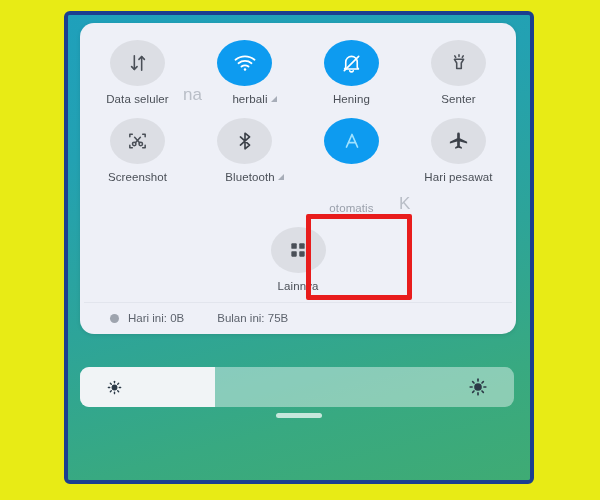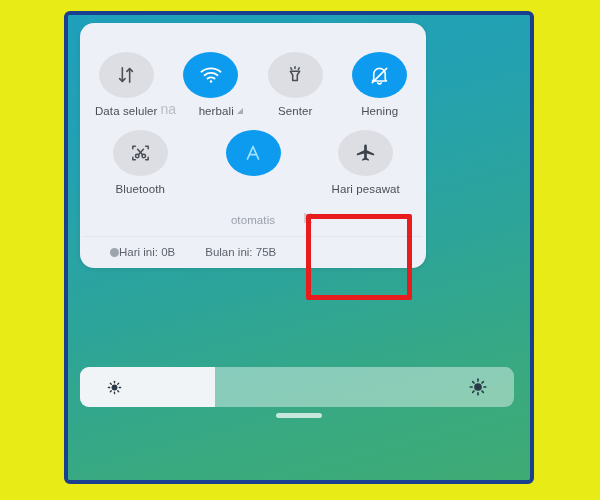--- a/index.html
+++ b/index.html
@@ -34,25 +34,25 @@
     position: absolute;
     inset: 0;
     background: linear-gradient(165deg, #1fa0bb 0%, #23a1b2 25%, #2da499 55%, #38a981 80%, #3fab74 100%);
   }
 
   
   #qs-panel {
     position: absolute;
     left: 12px;
     top: 8px;
-    width: 346px;
+    width: 436px;
     background: #eef0f7;
     border-radius: 14px;
     box-sizing: border-box;
-    padding: 22px 4px 0 4px;
+    padding: 10px 4px 0 4px;
     box-shadow: 0 1px 4px rgba(0,0,0,0.10);
   }
 
   .qs-row {
     display: flex;
     width: 100%;
   }
   .qs-tile {
     flex: 1 1 25%;
     display: flex;
@@ -102,21 +102,21 @@
     width: 0; height: 0;
     border-left: 6px solid transparent;
     border-bottom: 6px solid #a7adb8;
     margin-bottom: 1px;
   }
 
   
   .ghost-label {
     position: absolute;
     bottom: 6px;
-    font-size: 14px;
+    font-size: 17px;
     color: #b9bec7;
     white-space: nowrap;
   }
   #ghost-na  { left: -8px; }
   #ghost-k   { left: -6px; }
 
   
   #gps-highlight {
     position: absolute;
     left: 238px;
@@ -129,33 +129,34 @@
     pointer-events: none;
   }
 
   
   #qs-footer {
     border-top: 1px solid #e2e5ed;
     margin-top: 4px;
     padding: 9px 0 10px 26px;
     display: flex;
     align-items: center;
+    gap: 9px;
   }
   #usage-dot {
     width: 9px; height: 9px;
     border-radius: 50%;
     background: #9ea4ae;
     flex: none;
   }
   .usage-text {
     font-size: 11.5px;
     color: #5d636d;
     white-space: nowrap;
   }
-  #usage-month { margin-left: 30px; }
+  #usage-month { margin-left: 24px; }
 
   
   #brightness-slider {
     position: absolute;
     left: 12px;
     top: 352px;
     width: 434px;
     height: 40px;
     border-radius: 9px;
     overflow: hidden;
@@ -223,61 +224,72 @@
           </svg>
         </div>
         <span class="ghost-label" id="ghost-na">na</span>
         <div class="label-wrap">
           <div class="tile-label">herbali</div>
           <span class="sigbar"></span>
         </div>
       </div>
 
       <div class="qs-tile">
+        <div class="tile-circle on">
+          <svg width="23" height="23" viewBox="0 0 24 24" fill="none" stroke="#ffffff" stroke-width="1.7" stroke-linecap="round" stroke-linejoin="round">
+            <path d="M6 16V10.5a6 6 0 0 1 12 0V16l1.2 1.8H4.8L6 16z"></path>
+            <path d="M10.2 19.6a2 2 0 0 0 3.6 0"></path>
+            <path d="M4.5 19.5 19.5 4.5"></path>
+          </svg>
+        </div>
+        <div class="tile-label">Hening</div>
+      </div>
+
+      <div class="qs-tile">
         <div class="tile-circle">
           <svg width="22" height="22" viewBox="0 0 24 24" fill="none" stroke="#4a4f57" stroke-width="1.7" stroke-linecap="round" stroke-linejoin="round">
             <path d="M7 8h10l-2.5 4v6h-5v-6L7 8z"></path>
             <path d="M12 5V3"></path>
               <path d="M8.4 5.8 7.4 4.2"></path>
               <path d="M15.6 5.8l1-1.6"></path>
           </svg>
         </div>
         <div class="tile-label">Senter</div>
-      </div>
-
-      <div class="qs-tile">
-        <div class="tile-circle on">
-          <svg width="23" height="23" viewBox="0 0 24 24" fill="none" stroke="#ffffff" stroke-width="1.7" stroke-linecap="round" stroke-linejoin="round">
-            <path d="M6 16V10.5a6 6 0 0 1 12 0V16l1.2 1.8H4.8L6 16z"></path>
-            <path d="M10.2 19.6a2 2 0 0 0 3.6 0"></path>
-            <path d="M4.5 19.5 19.5 4.5"></path>
-          </svg>
-        </div>
-        <div class="tile-label">Hening</div>
       </div>
     </div>
 
     <div class="qs-row">
 
       <div class="qs-tile">
         <div class="tile-circle">
           <svg width="23" height="23" viewBox="0 0 24 24" fill="none" stroke="#4a4f57" stroke-width="1.6" stroke-linecap="round" stroke-linejoin="round">
             <path d="M4 7V4.5h2.6"></path>
               <path d="M20 7V4.5h-2.6"></path>
             <path d="M4 16v2.5h2.6"></path>
               <path d="M20 16v2.5h-2.6"></path>
             <circle cx="8.6" cy="14.6" r="1.8"></circle>
               <circle cx="15.4" cy="14.6" r="1.8"></circle>
             <path d="M9.8 13.2 15 7.6"></path>
               <path d="M14.2 13.2 9 7.6"></path>
           </svg>
         </div>
-        <div class="tile-label">Bluetooth</div>
-      </div>
-
+        <div class="tile-label">Screenshot</div>
+      </div>
+
+      <div class="qs-tile">
+        <div class="tile-circle">
+          <svg width="22" height="22" viewBox="0 0 24 24" fill="none" stroke="#3c4149" stroke-width="1.8" stroke-linecap="round" stroke-linejoin="round">
+            <path d="M7 7.6 17 16.4 12 20.5V3.5l5 4.1L7 16.4"></path>
+          </svg>
+        </div>
+        <div class="label-wrap">
+          <div class="tile-label">Bluetooth</div>
+          <span class="sigbar"></span>
+        </div>
+      </div>
 
       <div class="qs-tile">
         <div class="tile-circle on">
           <svg width="24" height="24" viewBox="0 0 24 24" fill="none" stroke="#9fe2ff" stroke-width="1.7" stroke-linecap="round" stroke-linejoin="round">
             <path d="M6.5 18 12 5.5 17.5 18"></path>
               <path d="M8.7 13.6h6.6"></path>
           </svg>
         </div>
         <div class="tile-label dim">otomatis</div>
       </div>
@@ -291,20 +303,31 @@
         <span class="ghost-label" id="ghost-k">K</span>
         <div class="tile-label">Hari pesawat</div>
       </div>
     </div>
 
     <div class="qs-row">
 
 
 
 
+      <div class="qs-tile">
+        <div class="tile-circle">
+          <svg width="20" height="20" viewBox="0 0 24 24" fill="#4a4f57" stroke="none">
+            <rect x="4" y="4" width="6.5" height="6.5" rx="1"></rect>
+            <rect x="13.5" y="4" width="6.5" height="6.5" rx="1"></rect>
+            <rect x="4" y="13.5" width="6.5" height="6.5" rx="1"></rect>
+            <rect x="13.5" y="13.5" width="6.5" height="6.5" rx="1"></rect>
+          </svg>
+        </div>
+        <div class="tile-label">Lainnya</div>
+      </div>
     </div>
 
     <div id="qs-footer">
       <span id="usage-dot"></span>
       <span class="usage-text">Hari ini: 0B</span>
       <span class="usage-text" id="usage-month">Bulan ini: 75B</span>
     </div>
   </div>
 
   <div id="gps-highlight"></div>

